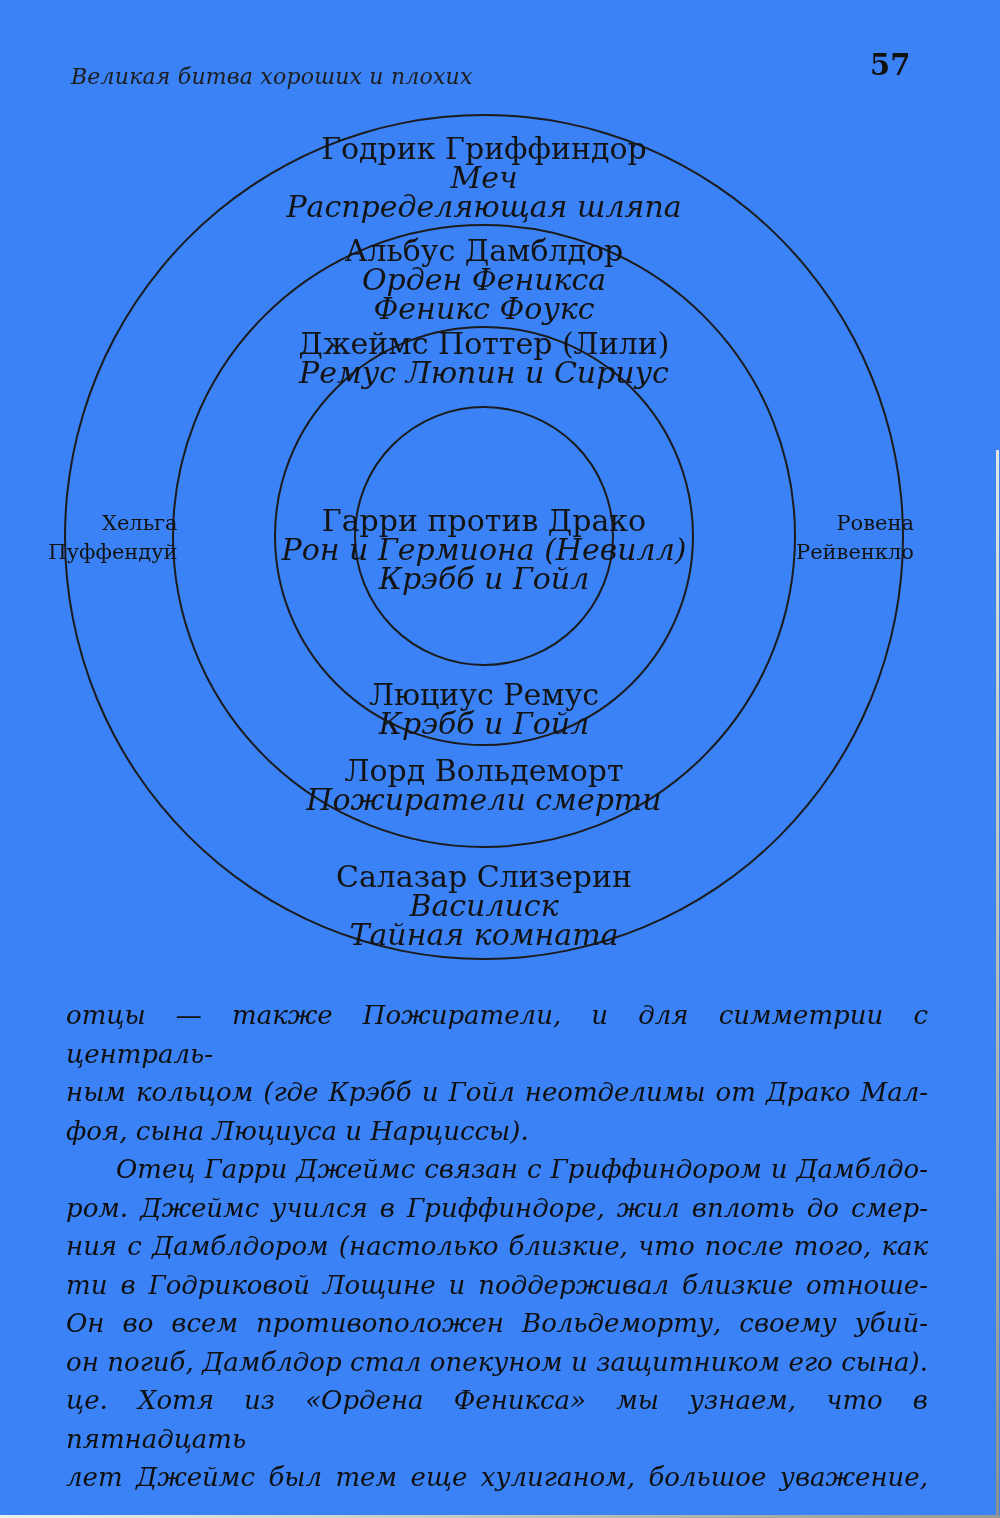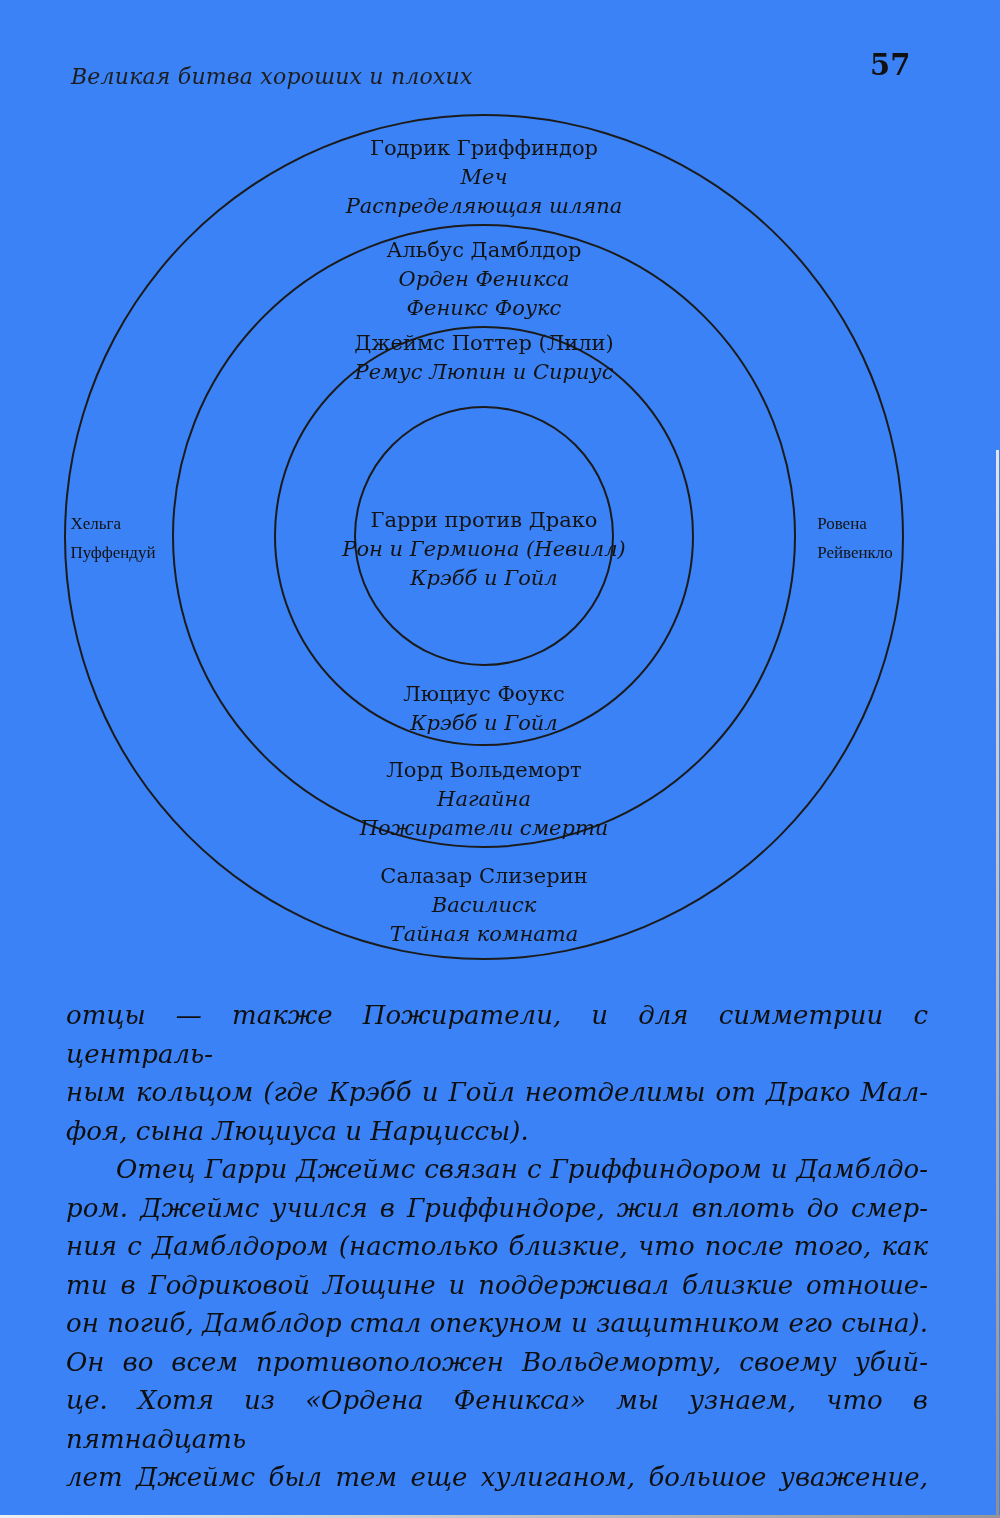--- a/index.html
+++ b/index.html
@@ -42,43 +42,42 @@
   .c-outer { left: 64px;  top: 114px; width: 840px; height: 846px; }
   .c2      { left: 172px; top: 224px; width: 624px; height: 624px; }
   .c3      { left: 274px; top: 326px; width: 420px; height: 420px; }
   .c-inner { left: 354px; top: 406px; width: 260px; height: 260px; }
 
   .rlabel {
     position: absolute;
     left: 484px;
     transform: translateX(-50%);
     text-align: center;
-    font-size: 21px;
+    font-size: 30px;
     line-height: 29px;
     white-space: nowrap;
     color: #131313;
   }
   .pos-0 { top: 134px; }
   .pos-1 { top: 236px; }
   .pos-2 { top: 329px; }
   .pos-3 { top: 506px; }
   .pos-4 { top: 680px; }
   .pos-5 { top: 756px; }
   .pos-6 { top: 862px; }
 
   .slabel {
     position: absolute;
     top: 509px;
     transform: translateX(-50%);
-    text-align: left;
-    font-size: 17px;
+    text-align: right;
+    font-size: 21px;
     line-height: 29px;
     white-space: nowrap;
     color: #131313;
-    font-family: Liberation Serif, serif;
   }
   .slabel.left  { left: 113px; }
   .slabel.right { left: 855px; }
 
   .dline.it { font-style: italic; }
 
   
   .body-text {
     position: absolute;
     left: 66px; top: 996px;
@@ -138,26 +137,25 @@
     <div class="rlabel pos-2">
         <div class="dline">Джеймс Поттер (Лили)</div>
         <div class="dline it">Ремус Люпин и Сириус</div>
       </div>
     <div class="rlabel pos-3">
         <div class="dline">Гарри против Драко</div>
         <div class="dline it">Рон и Гермиона (Невилл)</div>
         <div class="dline it">Крэбб и Гойл</div>
       </div>
     <div class="rlabel pos-4">
-        <div class="dline">Люциус Фоукс</div>
+        <div class="dline">Люциус Ремус</div>
         <div class="dline it">Крэбб и Гойл</div>
       </div>
     <div class="rlabel pos-5">
         <div class="dline">Лорд Вольдеморт</div>
-        <div class="dline it">Нагайна</div>
         <div class="dline it">Пожиратели смерти</div>
       </div>
     <div class="rlabel pos-6">
         <div class="dline">Салазар Слизерин</div>
         <div class="dline it">Василиск</div>
         <div class="dline it">Тайная комната</div>
       </div>
 
     <div class="slabel left">
         <div class="dline">Хельга</div>
@@ -173,22 +171,22 @@
       <div class="para">
         <div class="bline">отцы — также Пожиратели, и для симметрии с централь-</div>
         <div class="bline">ным кольцом (где Крэбб и Гойл неотделимы от Драко Мал-</div>
         <div class="bline final">фоя, сына Люциуса и Нарциссы).</div>
       </div>
       <div class="para">
         <div class="bline ind">Отец Гарри Джеймс связан с Гриффиндором и Дамблдо-</div>
         <div class="bline">ром. Джеймс учился в Гриффиндоре, жил вплоть до смер-</div>
         <div class="bline">ния с Дамблдором (настолько близкие, что после того, как</div>
         <div class="bline">ти в Годриковой Лощине и поддерживал близкие отноше-</div>
+        <div class="bline">Он во всем противоположен Вольдеморту, своему убий-</div>
         <div class="bline">он погиб, Дамблдор стал опекуном и защитником его сына).</div>
-        <div class="bline">Он во всем противоположен Вольдеморту, своему убий-</div>
         <div class="bline">це. Хотя из «Ордена Феникса» мы узнаем, что в пятнадцать</div>
         <div class="bline">лет Джеймс был тем еще хулиганом, большое уважение,</div>
       </div>
     </main>
 
   <div class="edge right"></div>
   <div class="edge bottom"></div>
 
 </div>
 

